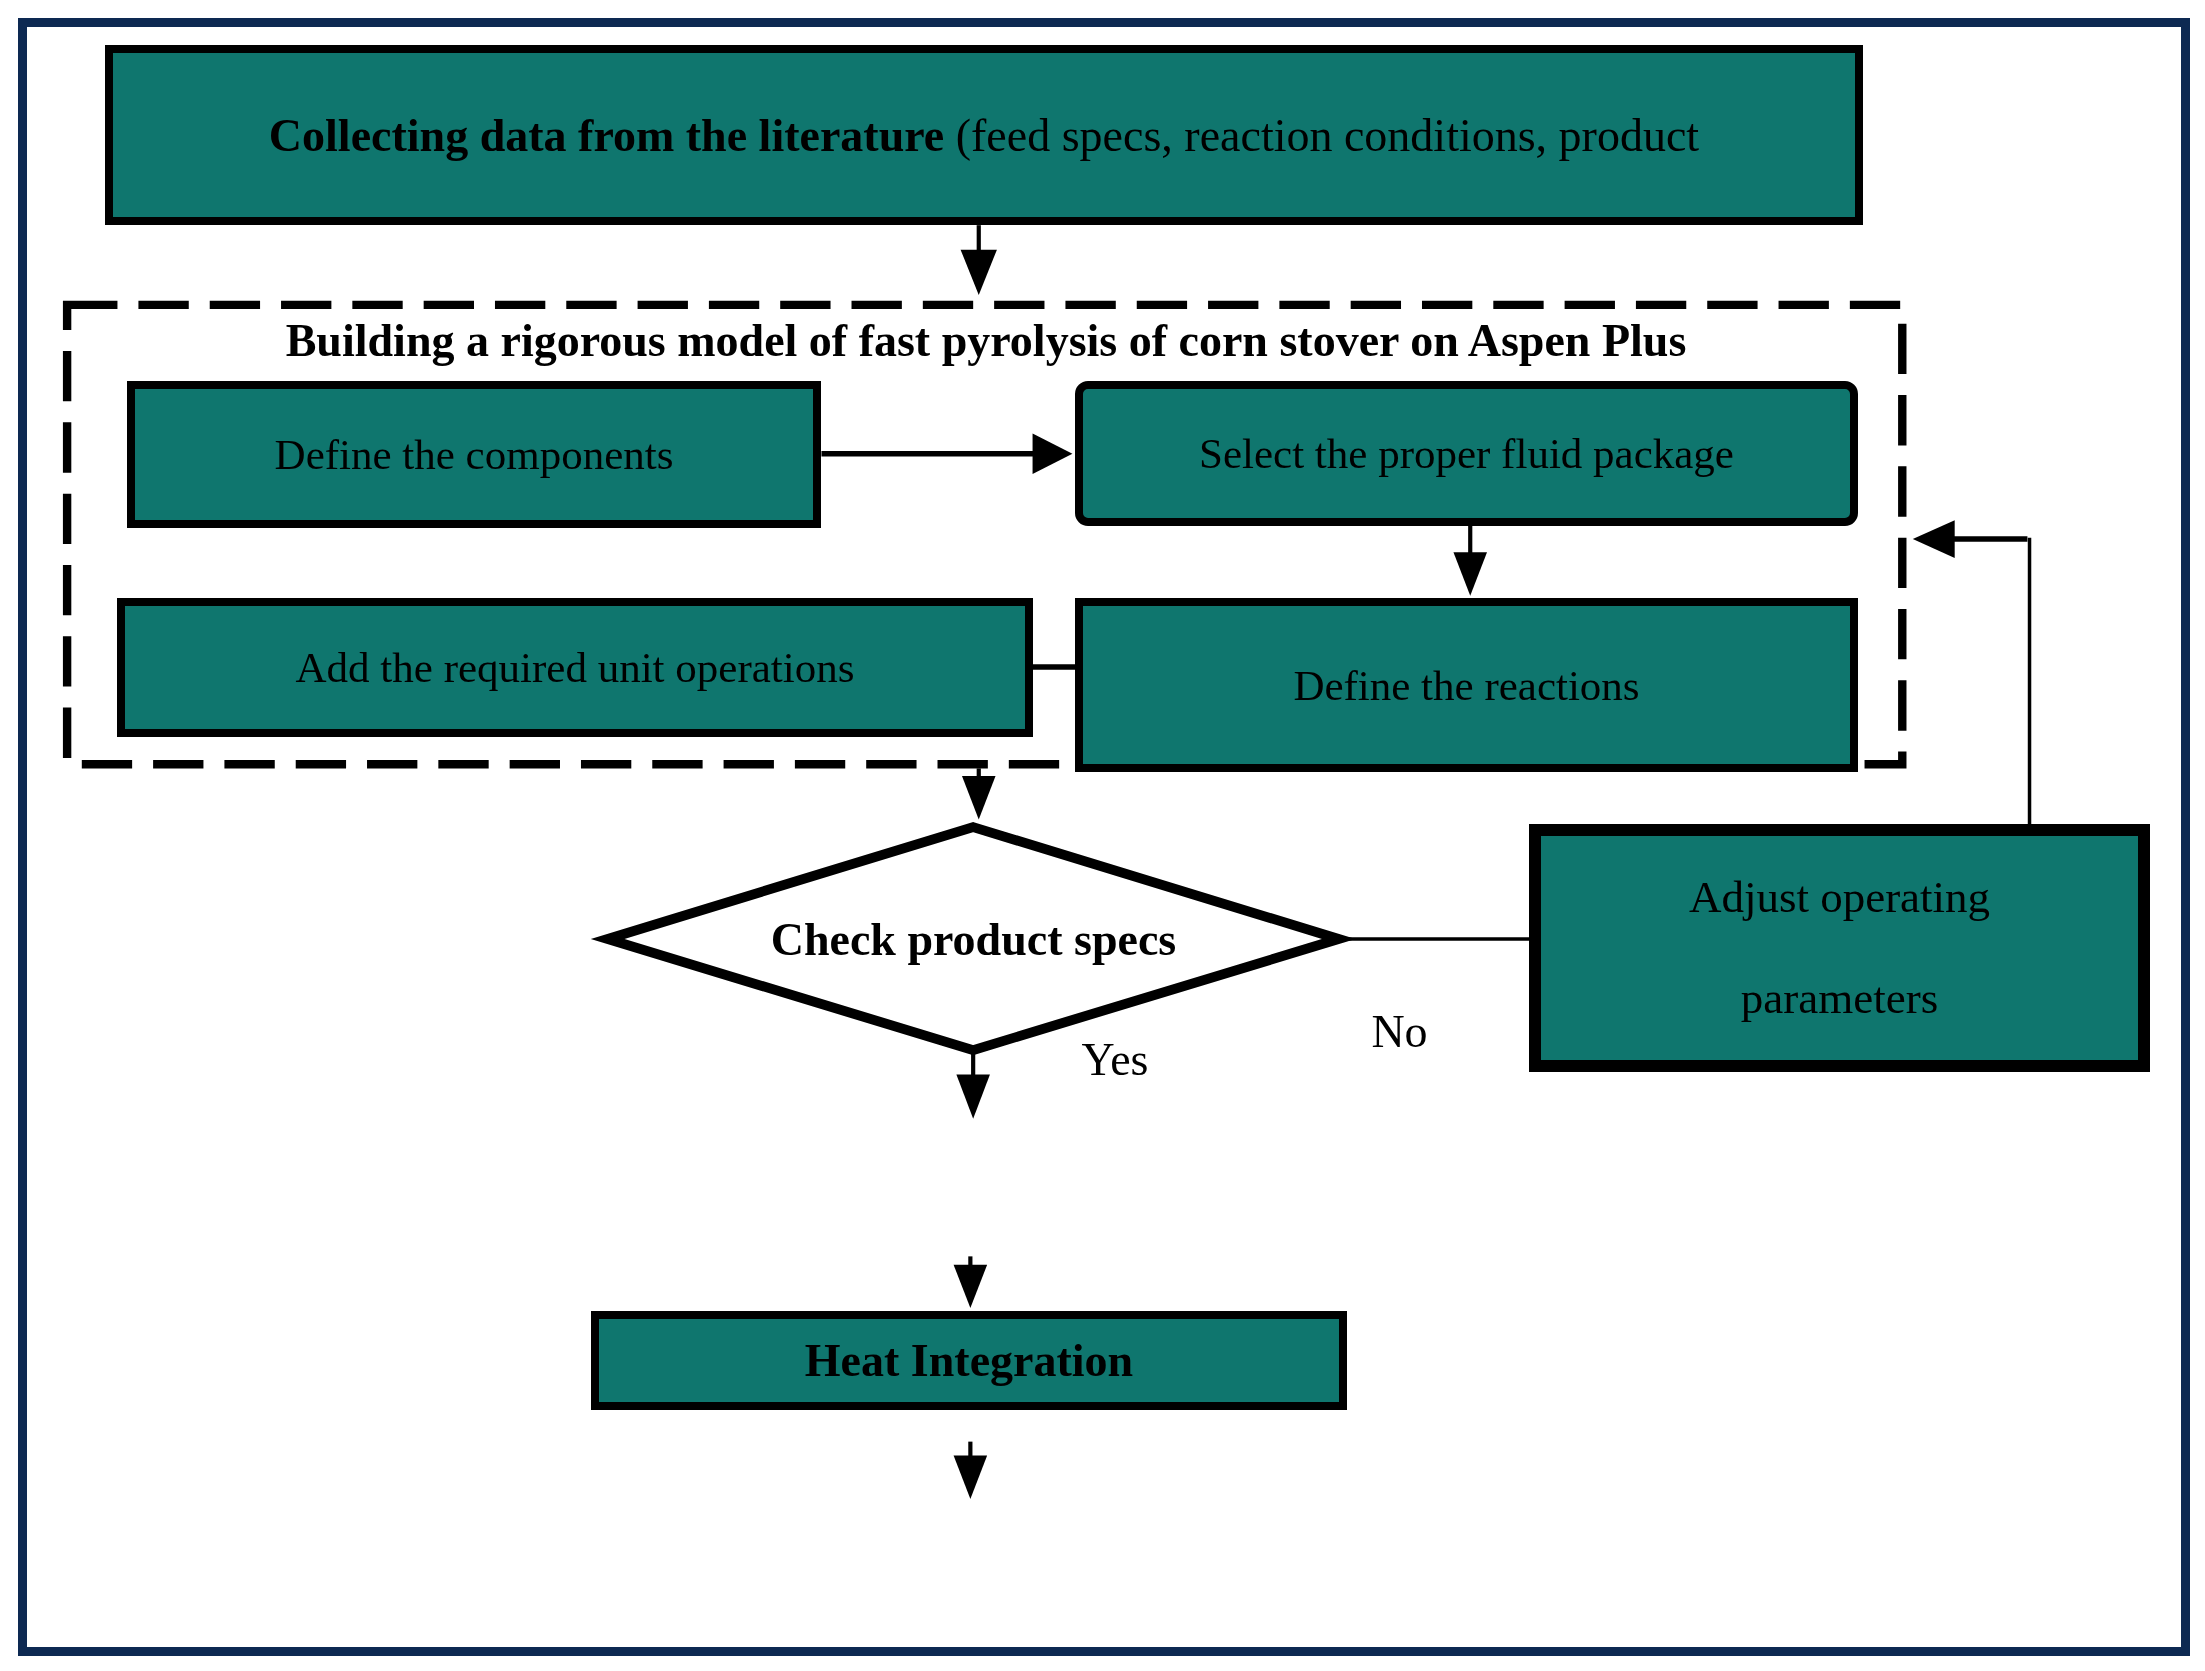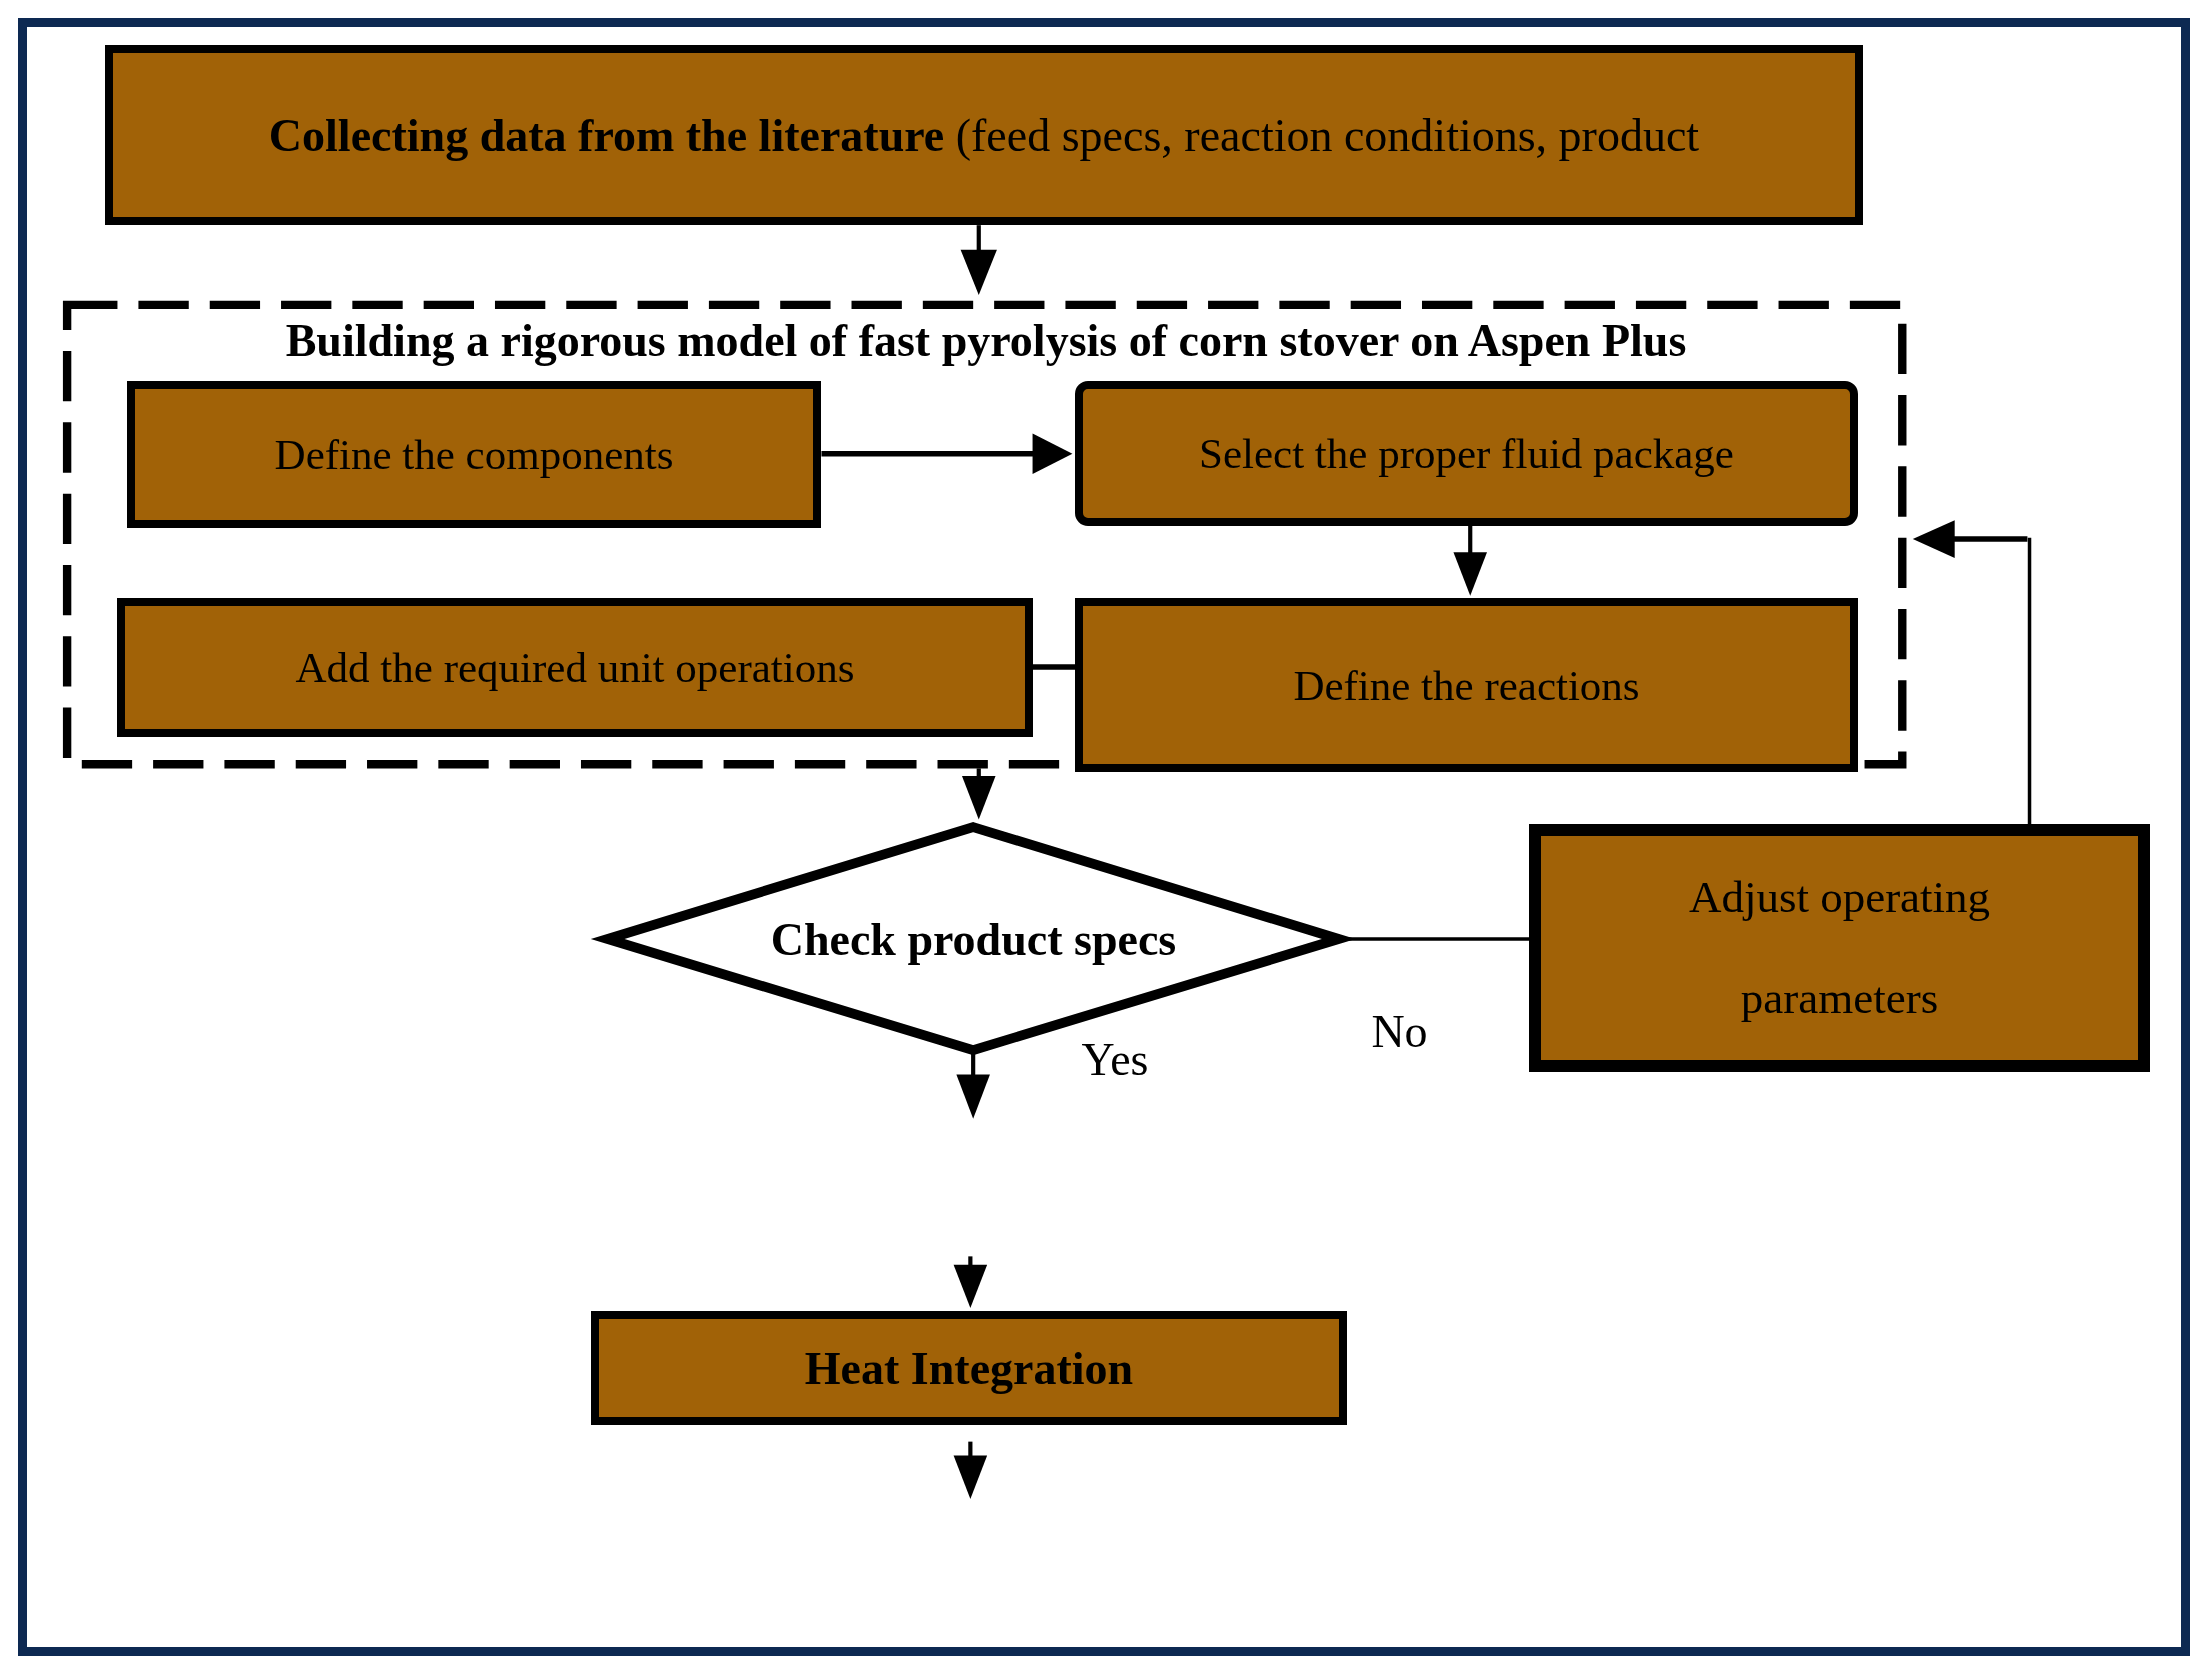--- a/index.html
+++ b/index.html
@@ -10,21 +10,21 @@
     font-family:"Liberation Serif","DejaVu Serif",serif;
     color:#000;
     overflow:hidden;
   }
   .frame{
     position:absolute;left:17.5px;top:17.5px;width:2172px;height:1638px;
     border:9px solid #0d2952;box-sizing:border-box;
   }
   svg.layer{position:absolute;left:0;top:0;width:2205px;height:1671px;}
   .box{
-    position:absolute;box-sizing:border-box;background:#a16207;
+    position:absolute;box-sizing:border-box;background:#0f766e;
     border:8.4px solid #000;
     display:flex;align-items:center;justify-content:center;
     text-align:center;
   }
   .lbl{
     position:absolute;display:flex;align-items:center;justify-content:center;
     text-align:center;white-space:nowrap;
   }
   .fs-top{font-size:46px;}
   .fs-title{font-size:46px;font-weight:bold;}
@@ -32,21 +32,21 @@
   .fs-bold{font-size:46px;font-weight:bold;}
   .fs-edge{font-size:46px;}
   .b-top{left:105px;top:45px;width:1758px;height:180px;}
   .b-defcomp{left:127px;top:381px;width:694px;height:147px;}
   .b-fluid{left:1075px;top:381px;width:783px;height:145px;border-radius:13px;}
   .b-addunit{left:117px;top:598px;width:916px;height:139px;}
   .b-react{left:1075px;top:598px;width:783px;height:174px;}
   .b-adjust{left:1529px;top:824px;width:621px;height:248px;border-width:12px;
             flex-direction:column;font-size:45px;line-height:2.25;}
   .b-valid{left:591px;top:1124px;width:756px;height:133px;}
-  .b-heat{left:591px;top:1311px;width:756px;height:114px;}
+  .b-heat{left:591px;top:1311px;width:756px;height:99px;}
   .b-econ{left:591px;top:1502px;width:756px;height:129px;}
   .t-building{left:77px;top:308px;width:1818px;height:64px;}
   .t-diamond{left:680px;top:911px;width:587px;height:56px;font-weight:bold;font-size:46px;}
   .t-yes{left:1045px;top:1030px;width:140px;height:59px;}
   .t-no{left:1328px;top:1001px;width:143px;height:60px;}
 </style>
 </head>
 <body>
 
 <div class="page">

